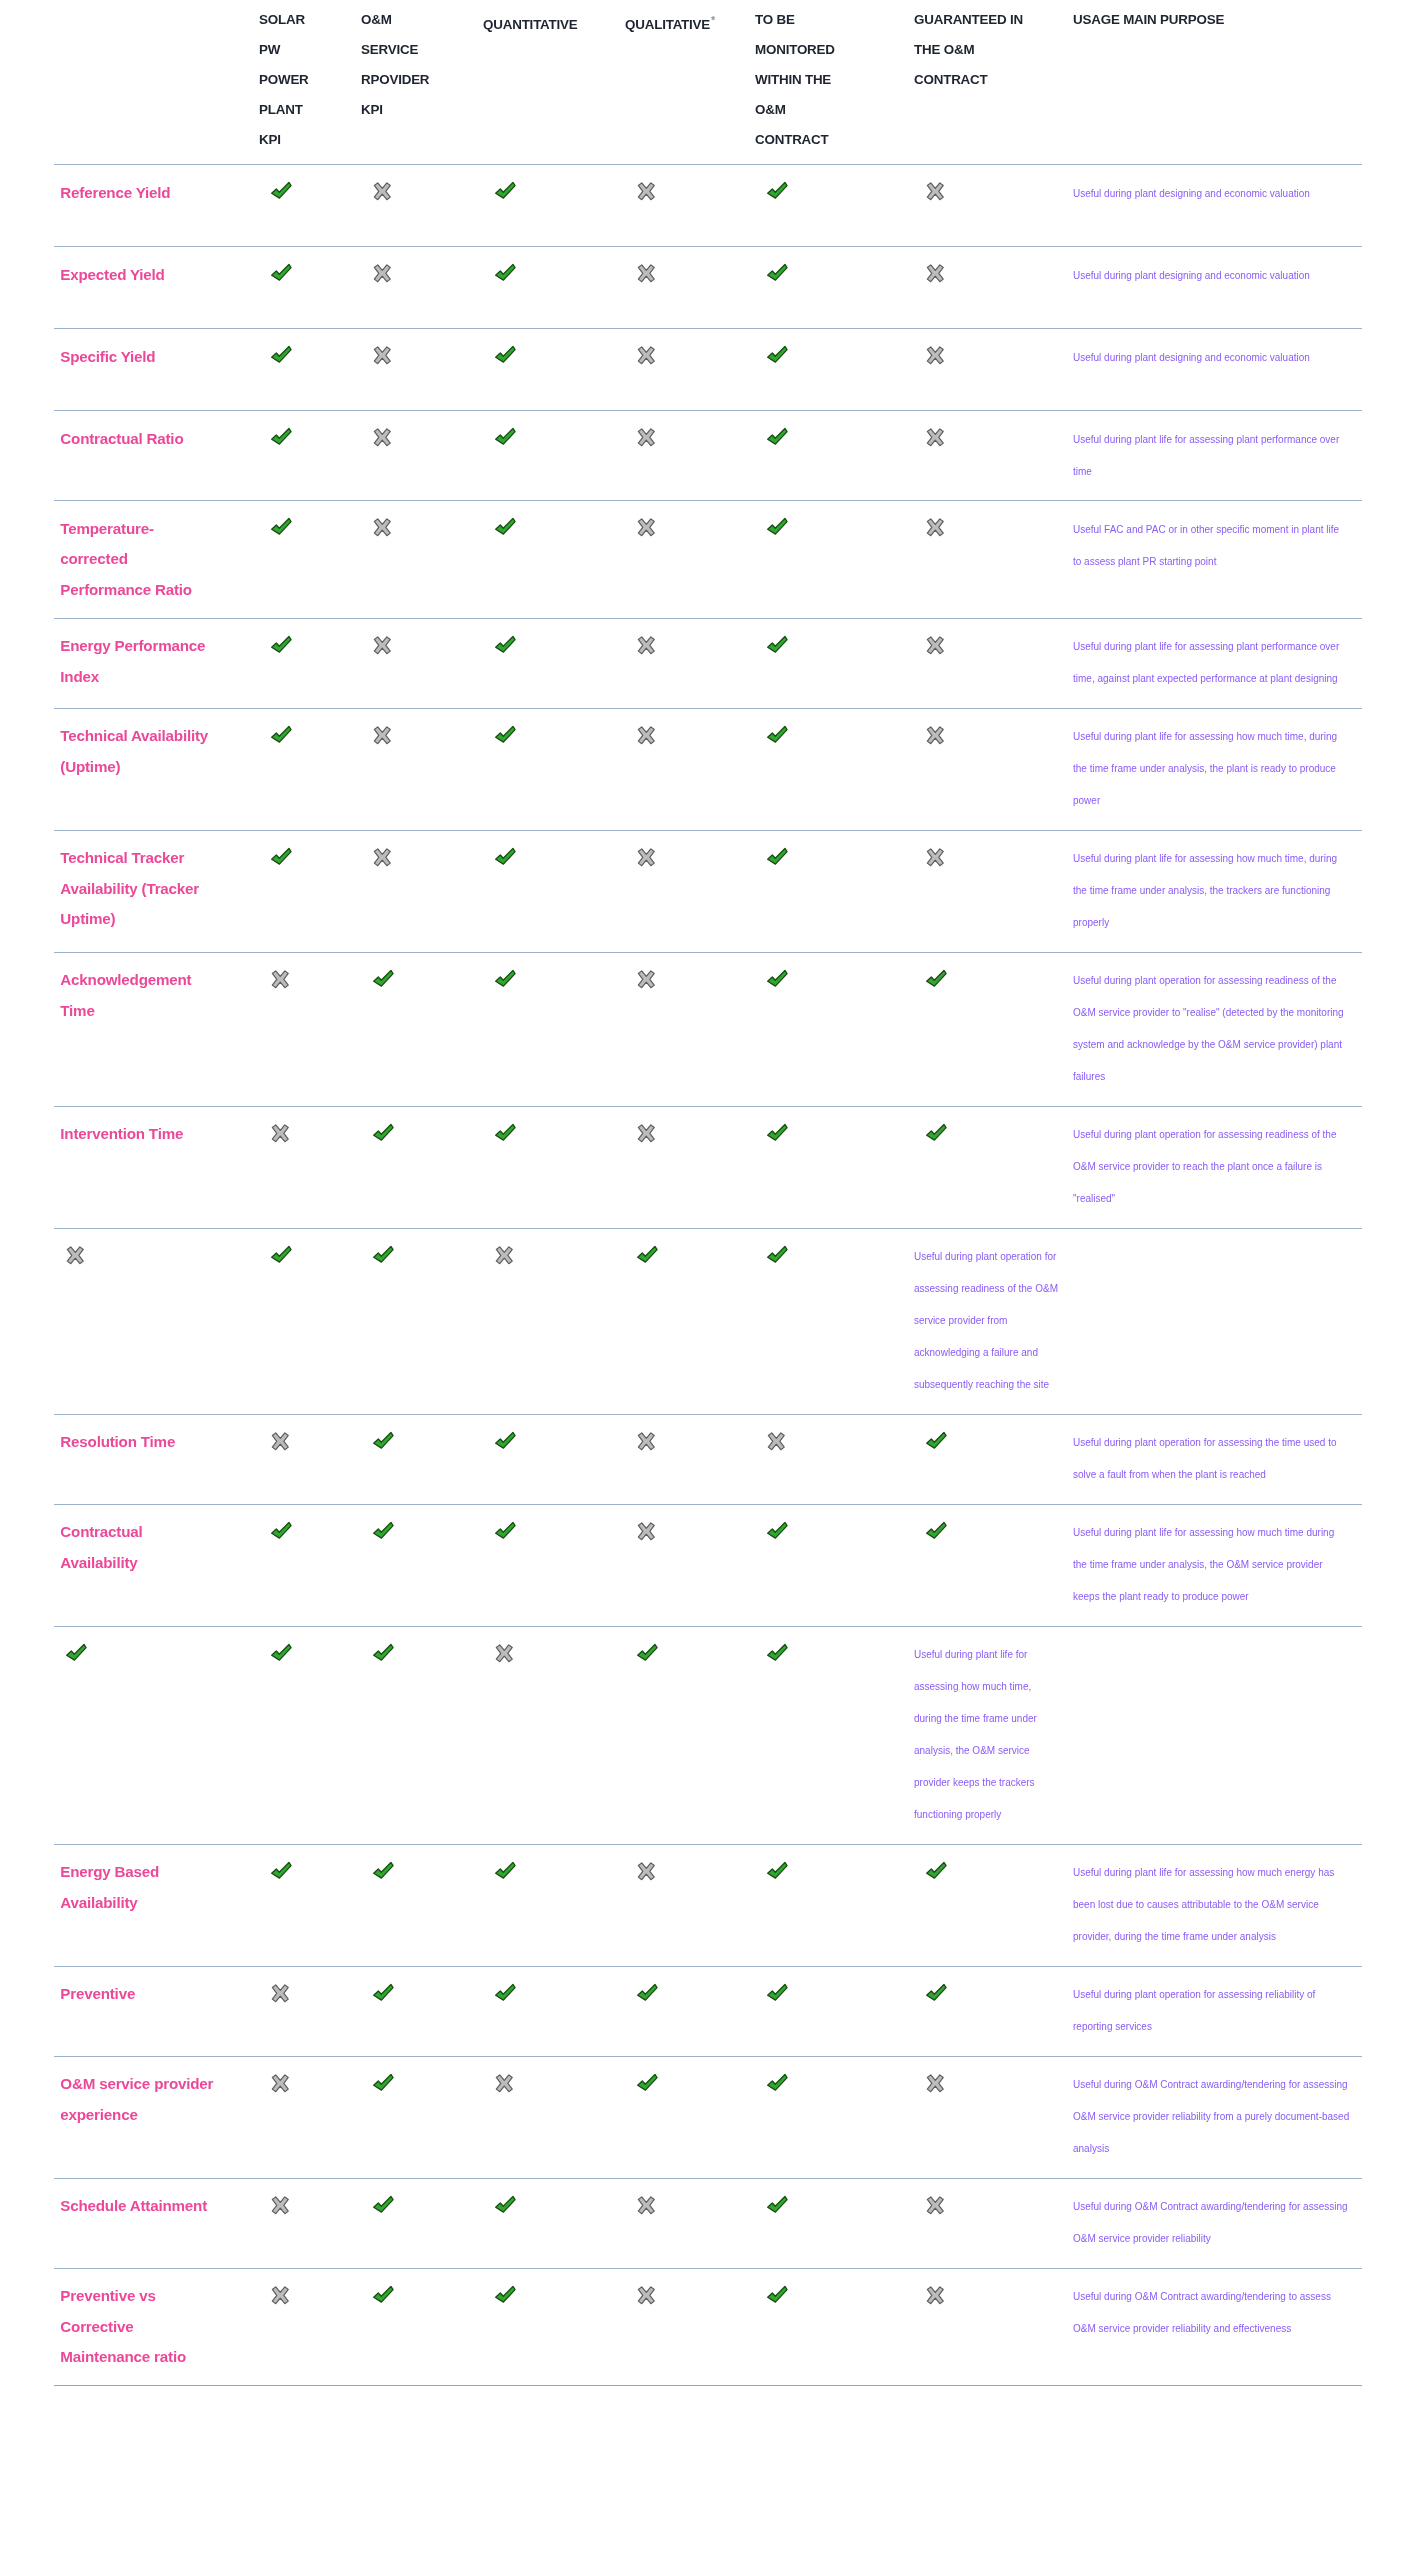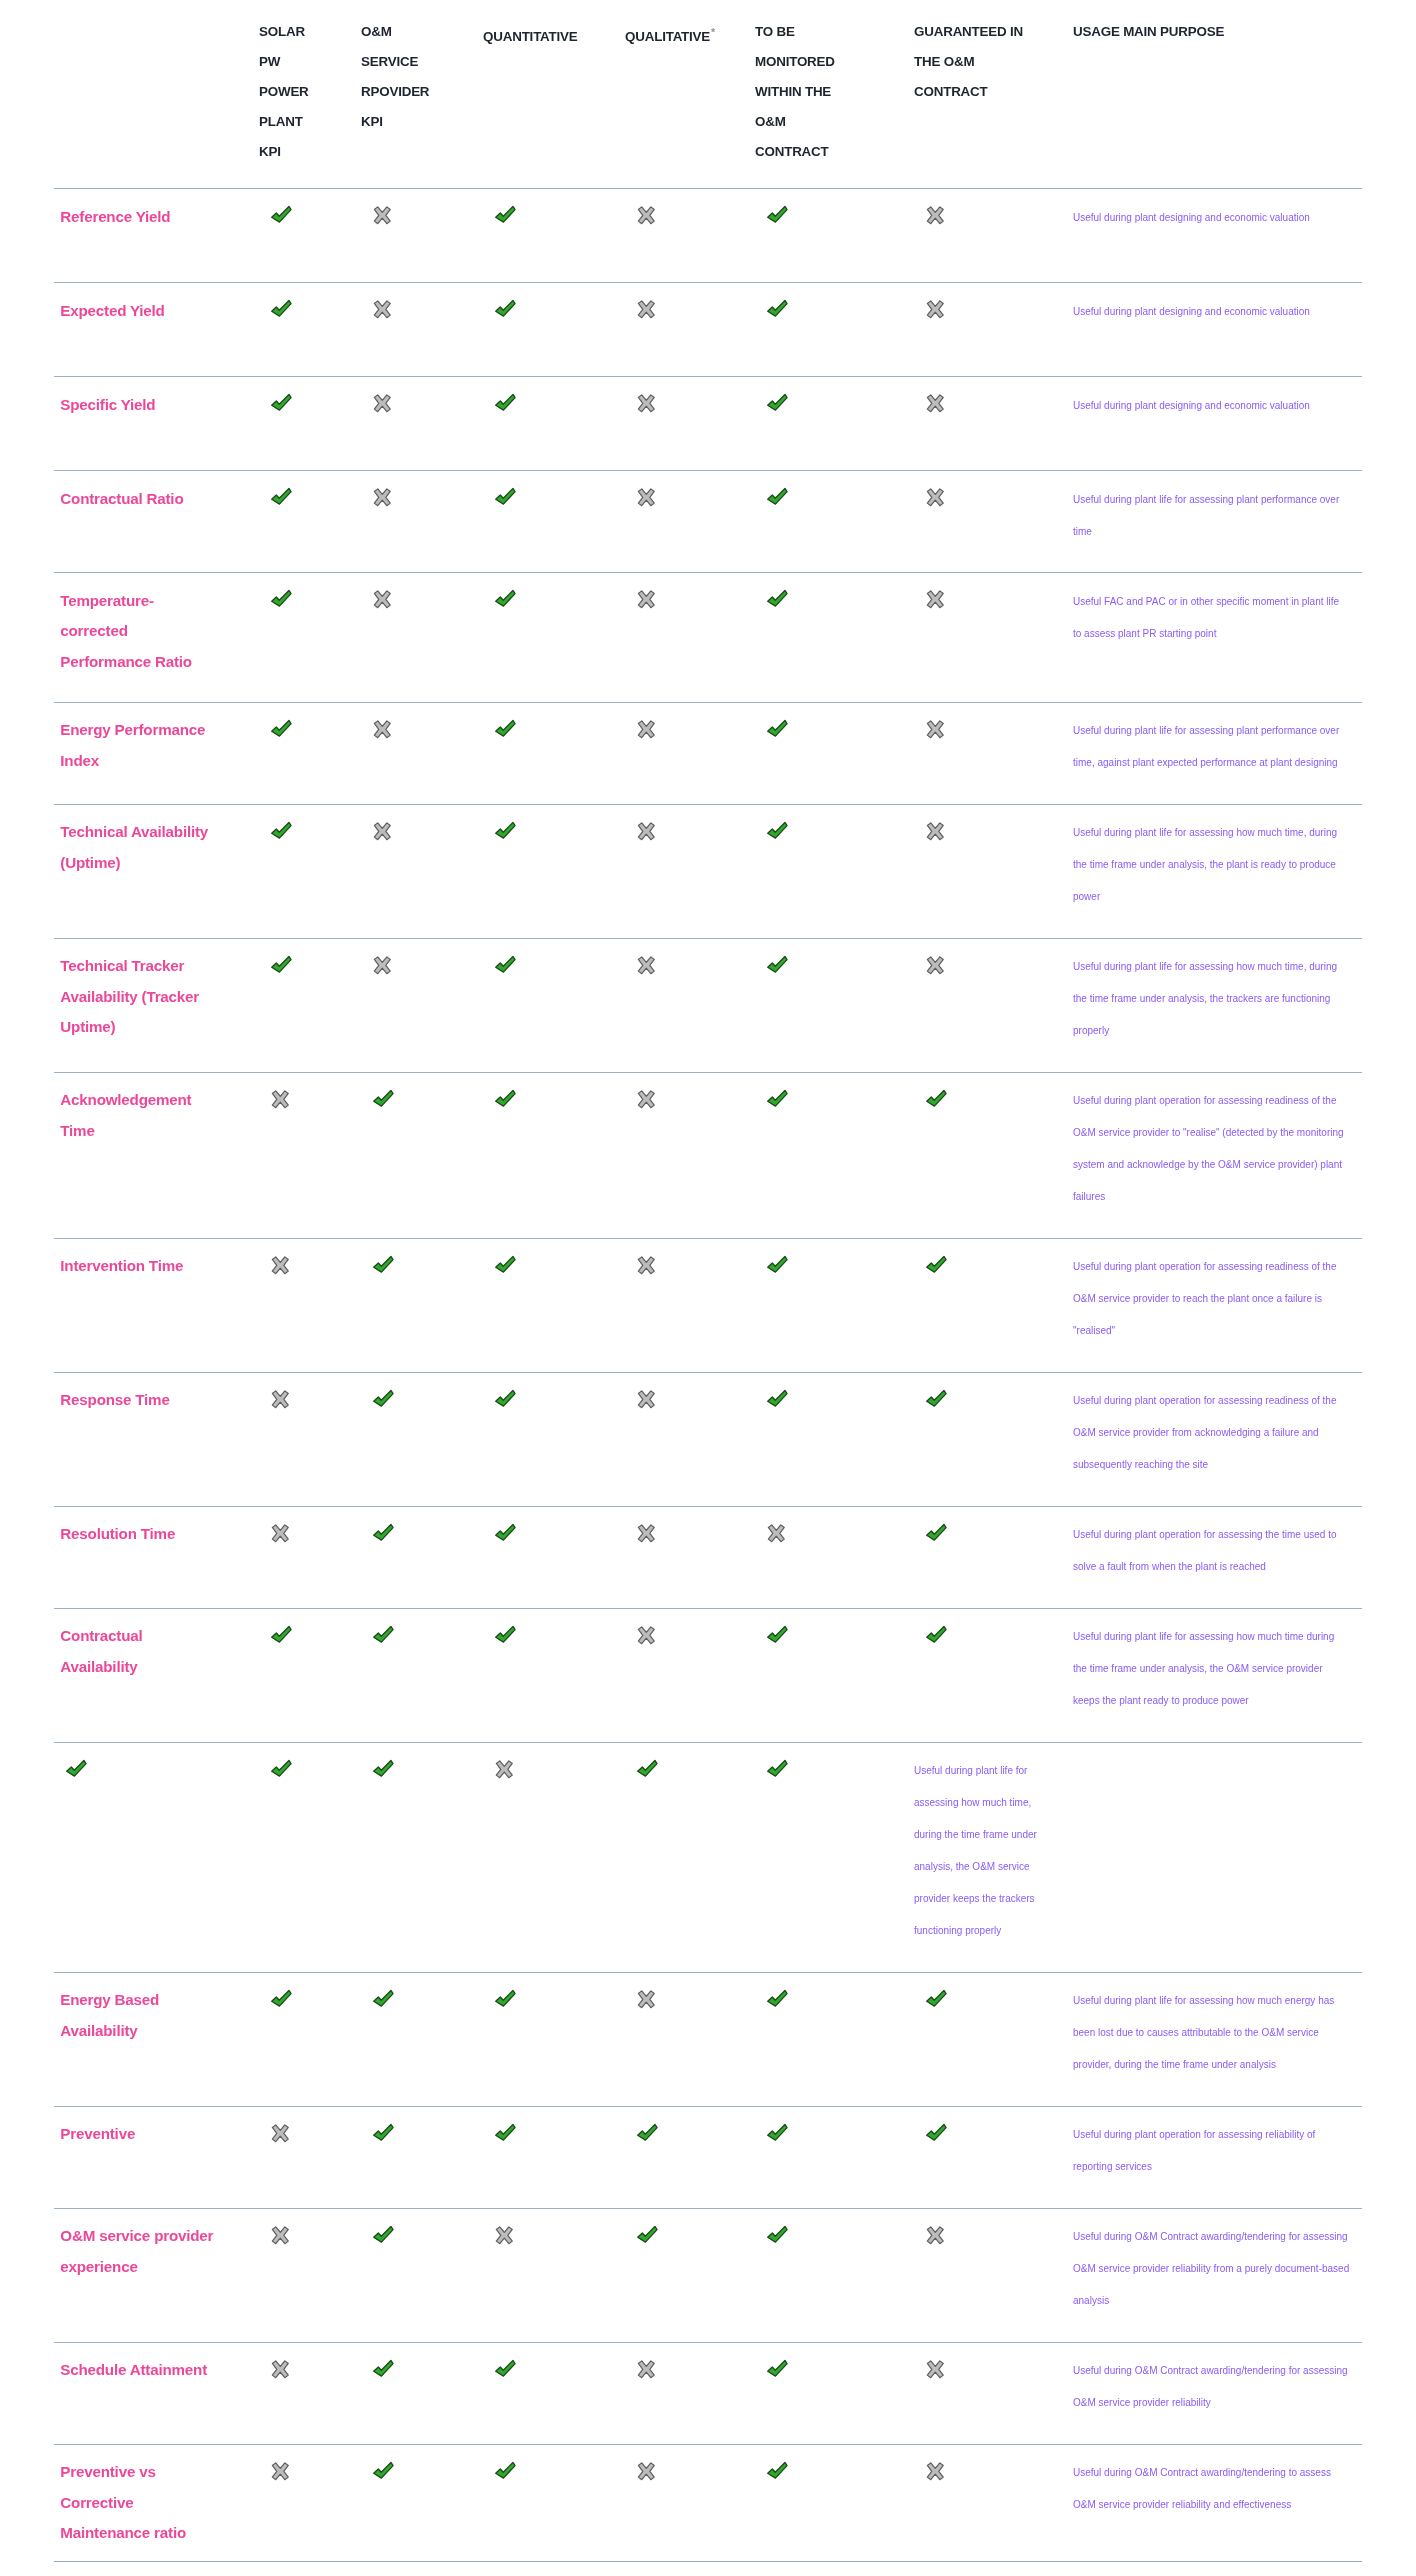--- a/index.html
+++ b/index.html
@@ -12,21 +12,20 @@
   }
   .table-wrap {
     margin-left: 54px;
     width: 1308px;
     padding-top: 5.4px;
     border-bottom: 1.8px solid #8fa9c3;
   }
   .grid-row {
     display: grid;
     grid-template-columns: 205px 102px 122px 142px 130px 159px 159px 1fr;
-    margin-top: 12px;
   }
   
   .thead { padding-bottom: 9px; }
   .thead .cell {
     font-weight: bold;
     font-size: 13.4px;
     line-height: 30px;
     letter-spacing: -0.2px;
     color: #1e2530;
   }
@@ -482,23 +481,20 @@
   <svg width="22.4" height="22.4" viewBox="0 0 24 24" aria-hidden="true">
     <path d="M1.8 13.2 L6.8 8.6 L9.9 12.0 L20.3 1.6 L22.6 4.9 L10.1 18.4 Z" fill="#2fa82f" stroke="#1c4a16" stroke-width="1.4" stroke-linejoin="round"></path>
   </svg>
 </div>
     <div class="cell usage-cell">
       <span class="usage-text">Useful during plant operation for assessing readiness of the O&amp;M service provider to reach the plant once a failure is "realised"</span>
     </div>
   </div>
 
   <div class="grid-row row">
-    <div class="cell label-cell">
-      <span class="kpi-label">Response Time</span>
-    </div>
     <div class="cell mark-cell">
   <svg width="20.6" height="20.6" viewBox="0 0 24 24" aria-hidden="true">
     <path d="M12 8.6 L17.3 2.2 L21.3 5.2 L16.1 12 L21.3 18.8 L17.3 21.8 L12 15.4 L6.7 21.8 L2.7 18.8 L7.9 12 L2.7 5.2 L6.7 2.2 Z" fill="#bcbcbc" stroke="#5d5d5d" stroke-width="1.4" stroke-linejoin="round"></path>
   </svg>
 </div>
     <div class="cell mark-cell">
   <svg width="22.4" height="22.4" viewBox="0 0 24 24" aria-hidden="true">
     <path d="M1.8 13.2 L6.8 8.6 L9.9 12.0 L20.3 1.6 L22.6 4.9 L10.1 18.4 Z" fill="#2fa82f" stroke="#1c4a16" stroke-width="1.4" stroke-linejoin="round"></path>
   </svg>
 </div>

